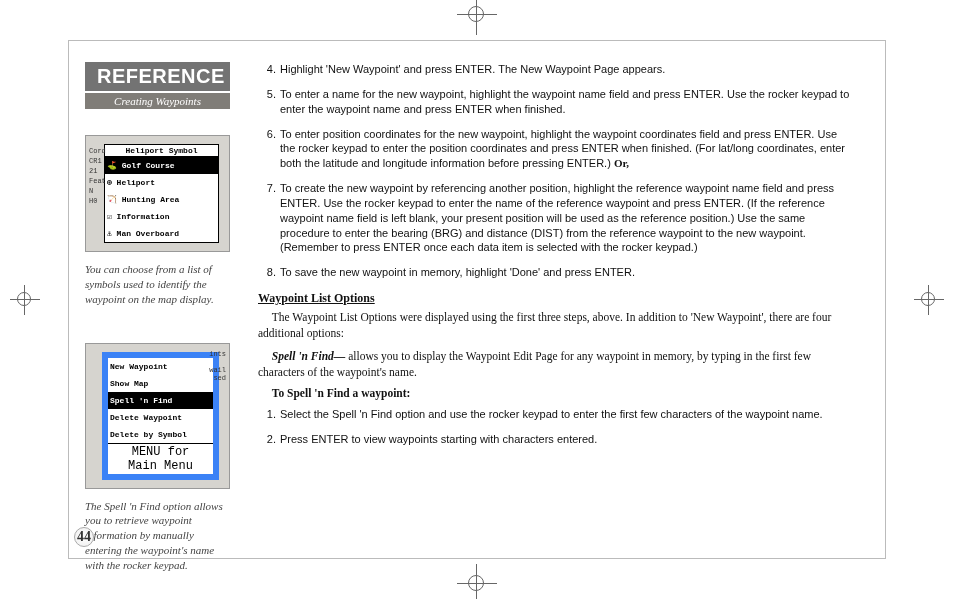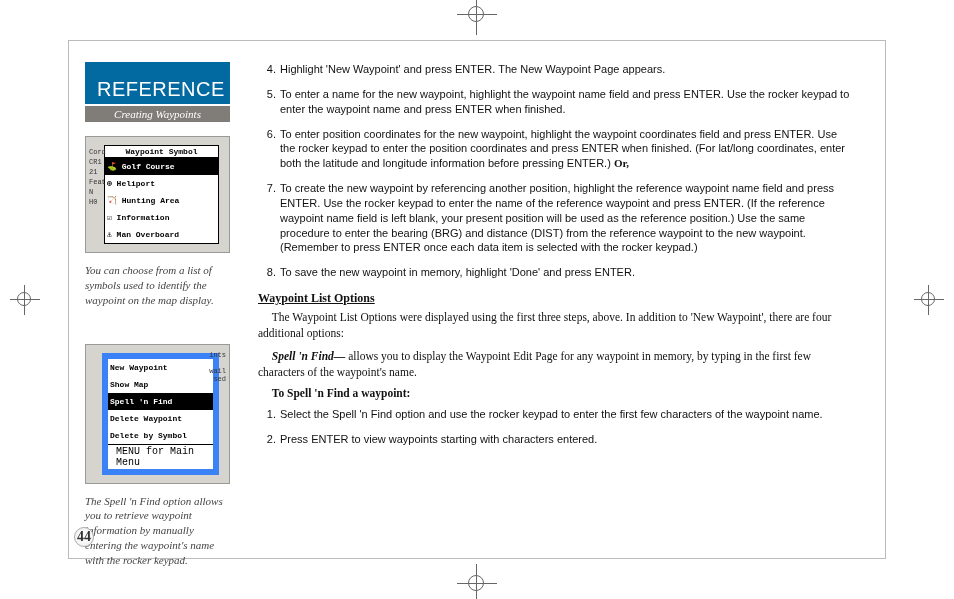--- a/index.html
+++ b/index.html
@@ -17,24 +17,24 @@
   .reg-left::before, .reg-right::before { content:""; position:absolute; top:14px; left:0; width:30px; height:1px; background:#666; }
   .reg-left::after, .reg-right::after { content:""; position:absolute; left:14px; top:0; width:1px; height:30px; background:#666; }
   .reg-left .reg-circle, .reg-right .reg-circle { top:7px; left:7px; width:14px; height:14px; }
 
   .page-frame { position: absolute; top: 40px; left: 68px; right: 68px; bottom: 40px; border: 1px solid #bbb; }
 
   .content { position: absolute; top: 62px; left: 85px; right: 100px; bottom: 45px; display: flex; gap: 28px; }
   .sidebar { width: 145px; flex-shrink: 0; }
   .main { flex: 1; font-size: 11px; line-height: 1.35; color: #111; }
 
-  .ref-banner { background: #0369a1; color: #fff; font-family: Impact, "Arial Narrow", sans-serif; font-weight: 400; letter-spacing: 0.5px; font-size: 20px; padding: 16px 8px 3px 12px; display:inline-block; width:100%; }
+  .ref-banner { background: #737373; color: #fff; font-family: Impact, "Arial Narrow", sans-serif; font-weight: 700; letter-spacing: 0.5px; font-size: 20px; padding: 3px 8px 3px 12px; display:inline-block; width:100%; }
   .subhead { background: #807d78; color: #fff; font-style: italic; font-family: Georgia, serif; font-size: 11px; padding: 2px 8px; text-align: center; margin-top: 2px; }
 
-  .screenshot-box { margin-top: 14px; background: #d6d4cf; border: 1px solid #999; padding: 6px 4px; position: relative; }
+  .screenshot-box { margin-top: 26px; background: #d6d4cf; border: 1px solid #999; padding: 6px 4px; position: relative; }
   .dlg { background: #fff; border: 1px solid #000; margin: 2px 6px 2px 14px; font-family: "Courier New", monospace; font-size: 8px; font-weight: 700; }
   .dlg-title { border-bottom: 1px solid #000; text-align: center; padding: 1px 0; }
   .dlg-row { padding: 4px 2px; white-space: nowrap; overflow:hidden; }
   .dlg-row.sel { background: #000; color: #fff; }
   .side-letters { position:absolute; left:3px; top:10px; font-family:"Courier New",monospace; font-size:7px; line-height:10px; color:#333; }
 
   .caption { font-family: Georgia, "Times New Roman", serif; font-style: italic; font-size: 11px; line-height: 1.35; color: #444; margin-top: 10px; }
 
   .main ol { list-style: none; }
   .main li.step { display: flex; margin-bottom: 10px; }
@@ -44,21 +44,21 @@
 
   .section-title { font-family: Georgia, "Times New Roman", serif; font-weight: 700; font-size: 12px; text-decoration: underline; margin-top: 4px; margin-bottom: 3px; }
   .body-serif { font-family: Georgia, "Times New Roman", serif; font-size: 11.5px; line-height: 1.4; text-indent: 1.2em; margin-bottom: 6px; }
   .body-serif .lead { font-weight: 700; font-style: italic; }
   .proc-head { font-family: Georgia, serif; font-weight: 700; font-size: 11.5px; margin: 6px 0 6px 0; text-indent: 1.2em; }
 
   .page-num { position: absolute; left: 74px; bottom: 52px; font-family: Georgia, serif; font-weight: 700; font-size: 14px; color: #333; border: 1px solid #aaa; border-radius: 50%; width: 20px; height: 20px; display:flex; align-items:center; justify-content:center; background: radial-gradient(#fff,#eee); }
 
   .dlg2 { background: #fff; border: 6px solid #3b82f6; margin: 2px 6px 2px 12px; font-family: "Courier New", monospace; font-size: 8px; font-weight:700; }
   .dlg2 .dlg-row.sel { background:#000; color:#fff;font-family:Liberation Mono, monospace; }
-  .dlg2-foot { font-size:10px; text-align:left; border-top:1px solid #000; padding:1px 8px; font-weight:400; }
+  .dlg2-foot { font-size:12px; text-align:center; border-top:1px solid #000; padding:1px 8px; font-weight:400; }
 </style>
 </head>
 <body>
 
 <div class="reg-top">
     <div class="reg-circle"></div>
   </div>
 <div class="reg-bottom">
     <div class="reg-circle"></div>
   </div>
@@ -76,21 +76,21 @@
     <div class="subhead">Creating Waypoints</div>
 
     <div class="screenshot-box">
       <div class="side-letters" style="white-space:pre;">Cord
 CR1
 21
 Feat
 N
 H0</div>
       <div class="dlg">
-        <div class="dlg-title">Waypoint Symbol</div>
+        <div class="dlg-title">Heliport Symbol</div>
         <div id="dlg1-rows">
             <div class="dlg-row sel">⛳ Golf Course</div>
             <div class="dlg-row">⊕ Heliport</div>
             <div class="dlg-row">🏹 Hunting Area</div>
             <div class="dlg-row">☑ Information</div>
             <div class="dlg-row">⚓ Man Overboard</div>
           </div>
       </div>
     </div>
     <div class="caption">You can choose from a list of symbols used to identify the waypoint on the map display.</div>

